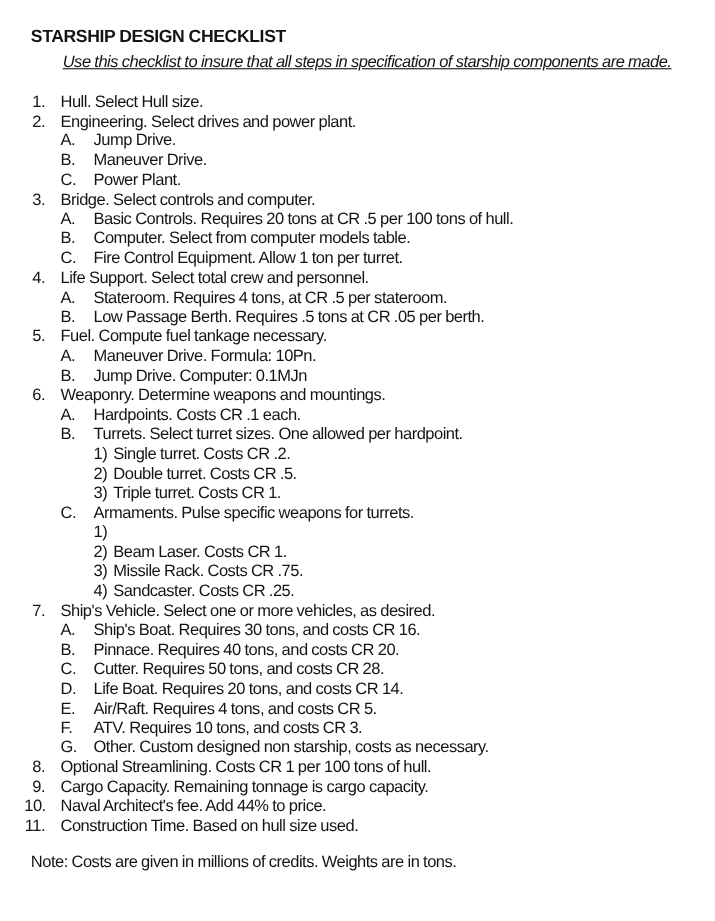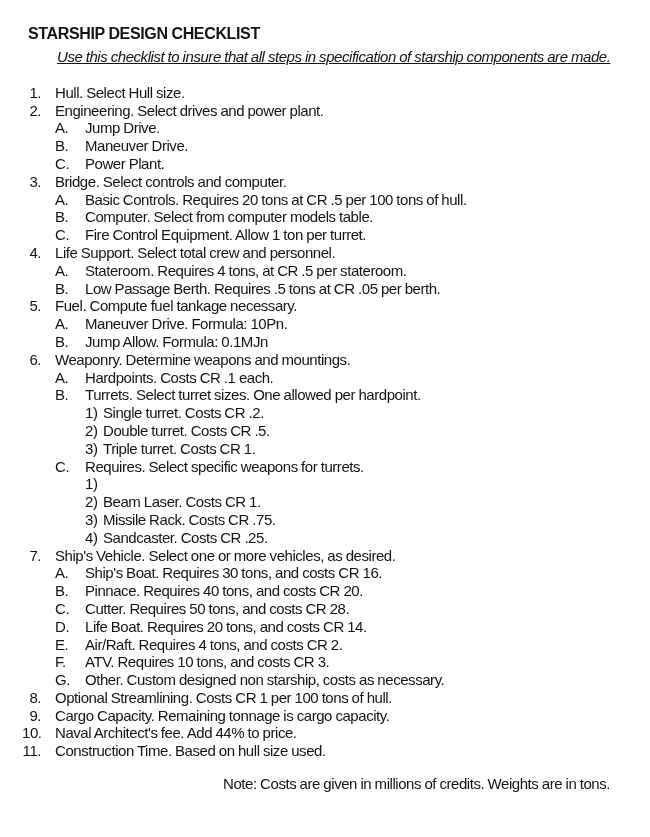--- a/index.html
+++ b/index.html
@@ -9,21 +9,21 @@
   }
   body {
     width: 650px;
     height: 837px;
     overflow: hidden;
   }
   .doc {
     box-sizing: border-box;
     width: 650px;
     height: 837px;
-    padding: 25px 40px 0 28px;
+    padding: 25px 24px 0 28px;
     font-family: "Liberation Sans", "DejaVu Sans", sans-serif;
     font-size: 15px;
     line-height: 17.8px;
     letter-spacing: -0.45px;
     word-spacing: -0.3px;
     color: #141414;
     background: #ffffff;
   }
   .title {
     font-size: 16px;
@@ -54,21 +54,20 @@
   .line.lvl0 .marker { width: 19px; text-align: right; }
   .line.lvl0 .text { margin-left: 14px; }
   
   .line.lvl1 { margin-left: 27px; }
   .line.lvl1 .marker { width: 30px; text-align: left; }
   
   .line.lvl2 { margin-left: 57px; }
   .line.lvl2 .marker { width: 18px; text-align: left; }
   .note {
     margin: 15px 0 0 0;
-    text-align: right;
   }
 </style>
 </head>
 <body>
 
 <div class="doc">
   <h1 class="title">STARSHIP DESIGN CHECKLIST</h1>
   <p class="intro">Use this checklist to insure that all steps in specification of starship components are made.</p>
 
   <div class="list">
@@ -137,21 +136,21 @@
     <span class="text">Fuel. Compute fuel tankage necessary.</span>
   </div>
 
   <div class="line lvl1">
     <span class="marker">A.</span>
     <span class="text">Maneuver Drive. Formula: 10Pn.</span>
   </div>
 
   <div class="line lvl1">
     <span class="marker">B.</span>
-    <span class="text">Jump Allow. Formula: 0.1MJn</span>
+    <span class="text">Jump Drive. Computer: 0.1MJn</span>
   </div>
 
   <div class="line lvl0">
     <span class="marker">6.</span>
     <span class="text">Weaponry. Determine weapons and mountings.</span>
   </div>
 
   <div class="line lvl1">
     <span class="marker">A.</span>
     <span class="text">Hardpoints. Costs CR .1 each.</span>
@@ -172,21 +171,21 @@
     <span class="text">Double turret. Costs CR .5.</span>
   </div>
 
   <div class="line lvl2">
     <span class="marker">3)</span>
     <span class="text">Triple turret. Costs CR 1.</span>
   </div>
 
   <div class="line lvl1">
     <span class="marker">C.</span>
-    <span class="text">Requires. Select specific weapons for turrets.</span>
+    <span class="text">Armaments. Pulse specific weapons for turrets.</span>
   </div>
 
   <div class="line lvl2">
     <span class="marker">1)</span>
   </div>
 
   <div class="line lvl2">
     <span class="marker">2)</span>
     <span class="text">Beam Laser. Costs CR 1.</span>
   </div>
@@ -221,21 +220,21 @@
     <span class="text">Cutter. Requires 50 tons, and costs CR 28.</span>
   </div>
 
   <div class="line lvl1">
     <span class="marker">D.</span>
     <span class="text">Life Boat. Requires 20 tons, and costs CR 14.</span>
   </div>
 
   <div class="line lvl1">
     <span class="marker">E.</span>
-    <span class="text">Air/Raft. Requires 4 tons, and costs CR 2.</span>
+    <span class="text">Air/Raft. Requires 4 tons, and costs CR 5.</span>
   </div>
 
   <div class="line lvl1">
     <span class="marker">F.</span>
     <span class="text">ATV. Requires 10 tons, and costs CR 3.</span>
   </div>
 
   <div class="line lvl1">
     <span class="marker">G.</span>
     <span class="text">Other. Custom designed non starship, costs as necessary.</span>

